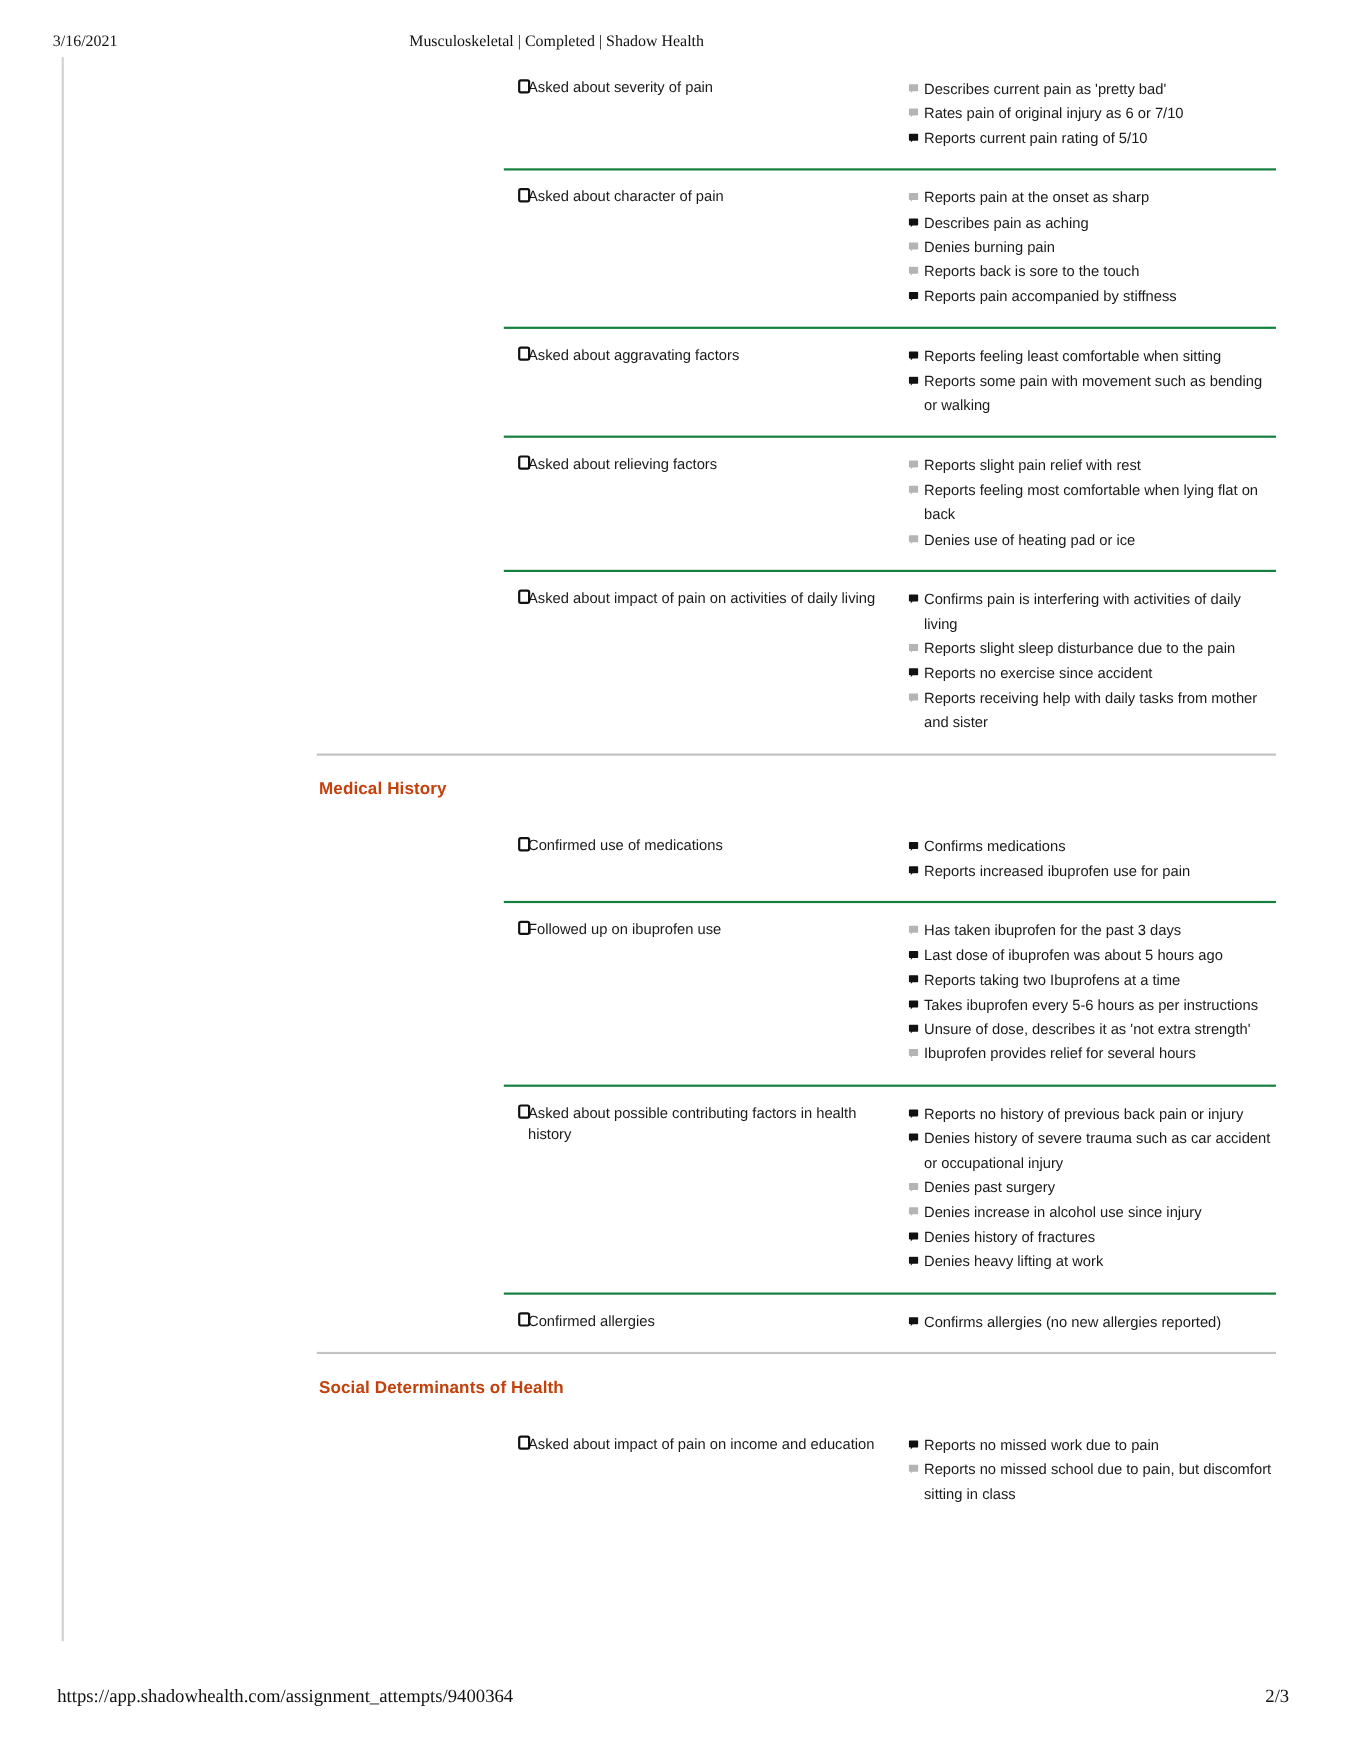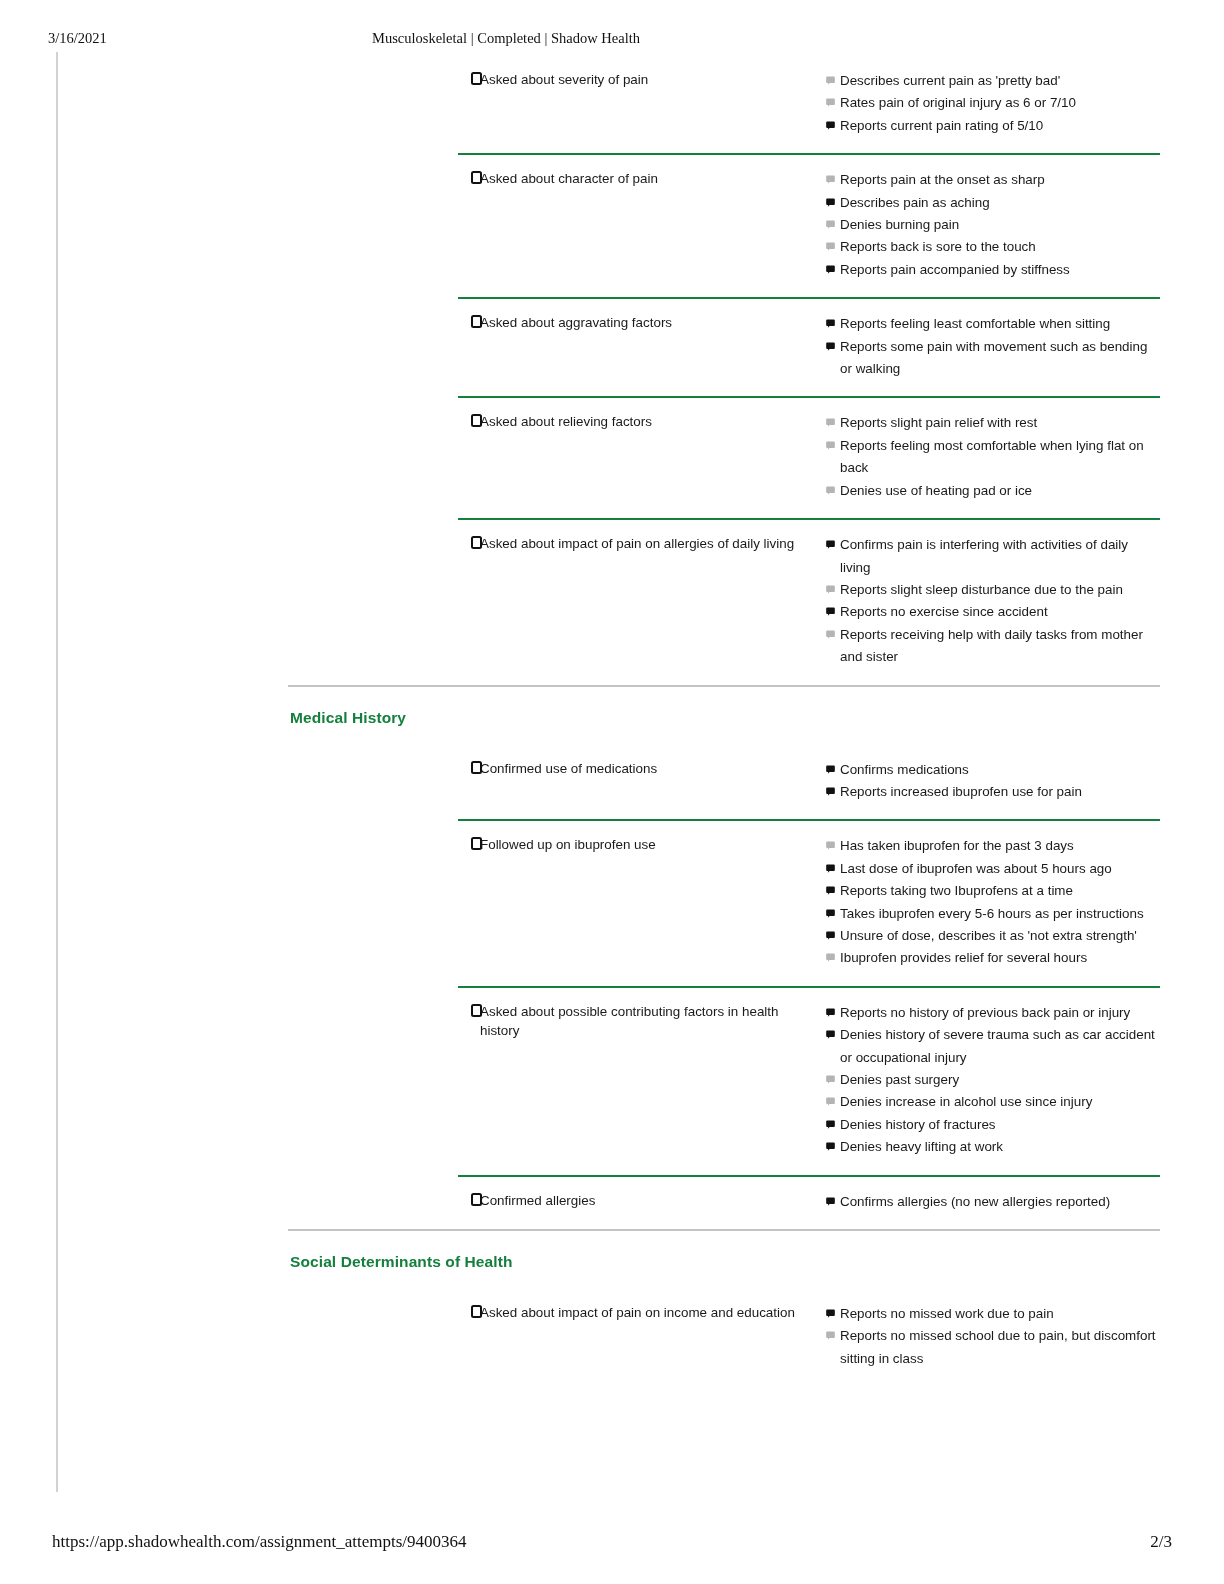--- a/index.html
+++ b/index.html
@@ -43,21 +43,21 @@
   }
 
   
   .section-break{
     margin-left:288px;margin-right:64px;
     border-top:2px solid #c3c3c3;
   }
   .section-title{
     margin-left:290px;
     font-size:15.5px;font-weight:bold;letter-spacing:.1px;
-    color:#15803d;
+    color:#c2410c;
     padding-top:22px;padding-bottom:26px;
   }
 
   
   .row{
     position:relative;
     display:flex;
     padding:14px 0 16px 0;
     border-top:2px solid #15803d;
     margin-left:458px;margin-right:64px;
@@ -223,21 +223,21 @@
               <svg viewBox="0 0 10 10">
                 <path d="M1.3,0.6 H8.7 A1.1,1.1 0 0 1 9.8,1.7 V6.6 A1.1,1.1 0 0 1 8.7,7.7 H4.0 L2.1,9.6 L2.4,7.7 H1.3 A1.1,1.1 0 0 1 0.2,6.6 V1.7 A1.1,1.1 0 0 1 1.3,0.6 Z" fill="#b4b4b4"></path>
               </svg>
             </span><span>Denies use of heating pad or ice</span></div>
         </div>
       </div>
       <div class="row">
         <div class="row-left">
           <div class="qitem">
             <span class="checkbox"></span>
-            <span class="qtext">Asked about impact of pain on allergies of daily living</span>
+            <span class="qtext">Asked about impact of pain on activities of daily living</span>
           </div>
         </div>
         <div class="row-right">
           <div class="finding"><span class="bullet">
               <svg viewBox="0 0 10 10">
                 <path d="M1.3,0.6 H8.7 A1.1,1.1 0 0 1 9.8,1.7 V6.6 A1.1,1.1 0 0 1 8.7,7.7 H4.0 L2.1,9.6 L2.4,7.7 H1.3 A1.1,1.1 0 0 1 0.2,6.6 V1.7 A1.1,1.1 0 0 1 1.3,0.6 Z" fill="#111111"></path>
               </svg>
             </span><span>Confirms pain is interfering with activities of daily living</span></div>
           <div class="finding"><span class="bullet">
               <svg viewBox="0 0 10 10">

